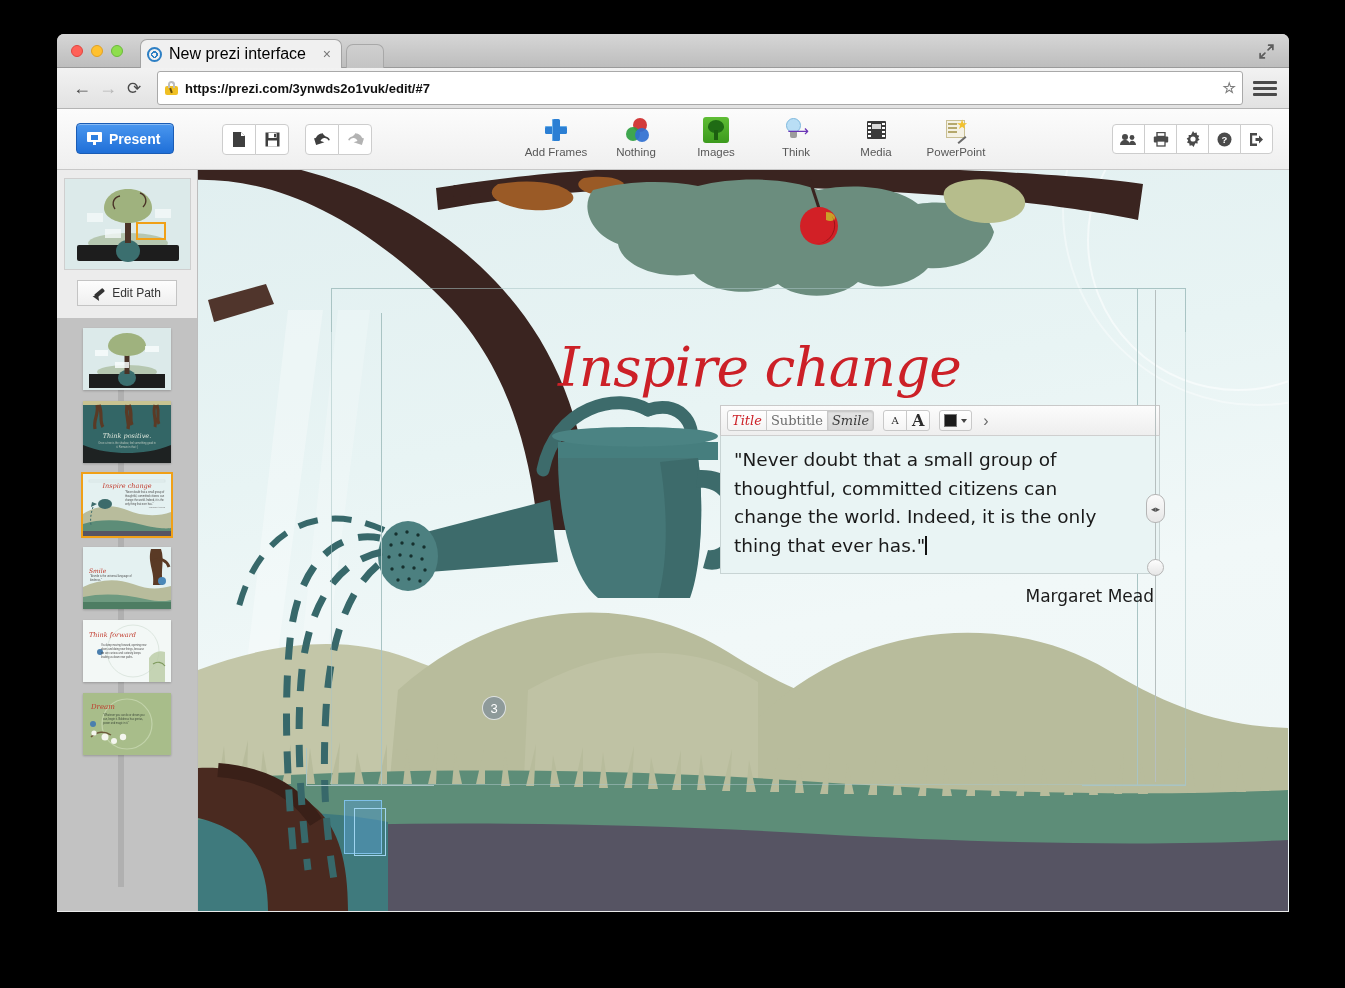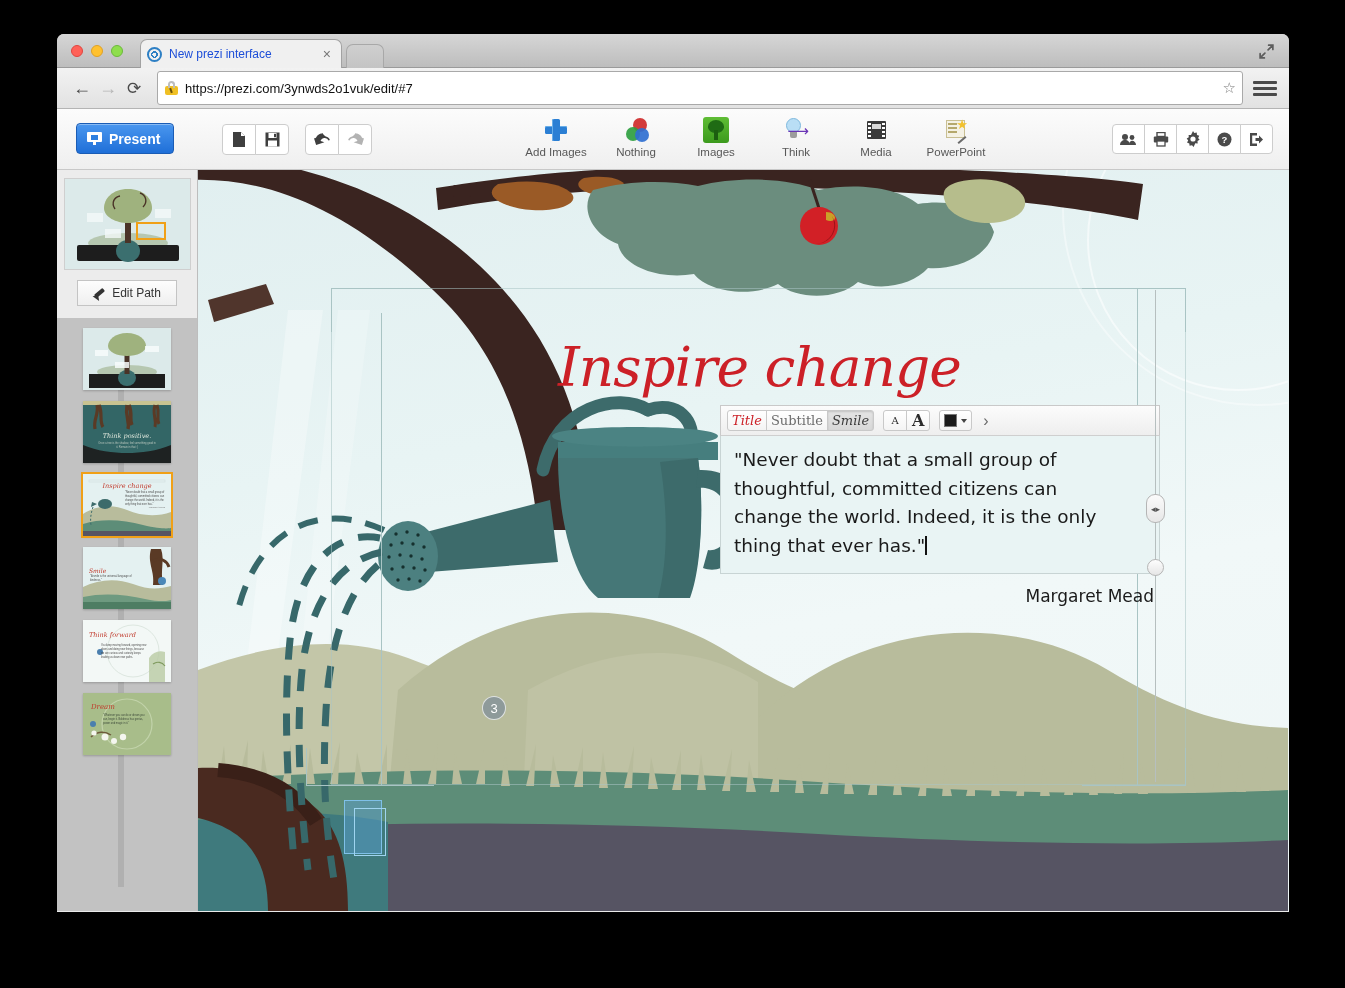--- a/index.html
+++ b/index.html
@@ -45,21 +45,21 @@
     border-radius: 7px 7px 0 0;
     display: flex; align-items: center; padding: 0 6px;
   }
   #tab .favicon {
     width: 15px; height: 15px; border-radius: 50%;
     border: 2px solid #2d7fc4; margin-right: 7px; flex: none;
     background:
       radial-gradient(circle, transparent 2px, #2d7fc4 2px, #2d7fc4 3.3px, transparent 3.3px);
   }
   #tab .tabtitle {
-    font-size: 12px; color: #1d4ed8; flex: 1;
+    font-size: 16px; color: #000000; flex: 1;
     white-space: nowrap; overflow: hidden;
   }
   #tab .tabclose { font-size: 14px; color: #777; padding: 0 4px; cursor: pointer; }
   #tabstub {
     position: absolute; left: 289px; top: 10px; width: 38px; height: 24px;
     border: 1px solid #a8a8a8; border-bottom: none; border-radius: 7px 7px 0 0;
     background: linear-gradient(#cfcfcf, #c4c4c4);
   }
   #maximize {
     position: absolute; right: 14px; top: 9px; width: 17px; height: 17px;
@@ -77,21 +77,21 @@
     width: 26px; height: 26px; display: flex; align-items: center; justify-content: center;
     font-size: 18px; cursor: pointer; flex: none;
   }
   .navbtn.back   { color: #4a4a4a; }
   .navbtn.fwd    { color: #b6b6b6; }
   .navbtn.reload { color: #4a4a4a; font-size: 17px; margin-right: 4px; }
   #urlfield {
     flex: 1; height: 25px; background: #fff;
     border: 1px solid #a9a9a9; border-radius: 3px;
     display: flex; align-items: center; padding: 16px 7px;
-    margin: 0 6px; position: relative;
+    margin: 0 6px; position: relative; font-weight: bold;
   }
   #lock {
     width: 13px; height: 14px; flex: none; margin-right: 7px; position: relative;
   }
   #lock .body { position:absolute; left:0; bottom:0; width:13px; height:9px; background:#f0c024; border-radius:2px; }
   #lock .shackle { position:absolute; left:3px; top:0; width:7px; height:7px; border:2px solid #bdbdbd; border-bottom:none; border-radius:4px 4px 0 0; }
   #lock .slash { position:absolute; left:4.5px; bottom:2px; width:2px; height:5px; background:#6b5107; transform: rotate(-20deg); }
   #urltext { font-size: 13px; color: #111; white-space: nowrap; }
   #star { position: absolute; right: 6px; font-size: 15px; color: #7d7d7d; cursor: pointer; }
   #menubtn { width: 24px; height: 24px; display:flex; flex-direction:column; justify-content:center; gap:3px; cursor:pointer; flex:none; margin-left:4px; }
@@ -401,21 +401,21 @@
             </svg>
         </div>
       </div>
 
       <div id="maintools">
         <div class="mtool">
           <span class="mico ico-plus">
               <span class="h"></span>
               <span class="v"></span>
             </span>
-          <span class="lbl">Add Images</span>
+          <span class="lbl">Add Frames</span>
         </div>
         <div class="mtool">
           <span class="mico ico-themes">
               <span class="c1"></span>
               <span class="c2"></span>
               <span class="c3"></span>
             </span>
           <span class="lbl">Nothing</span>
         </div>
         <div class="mtool">

